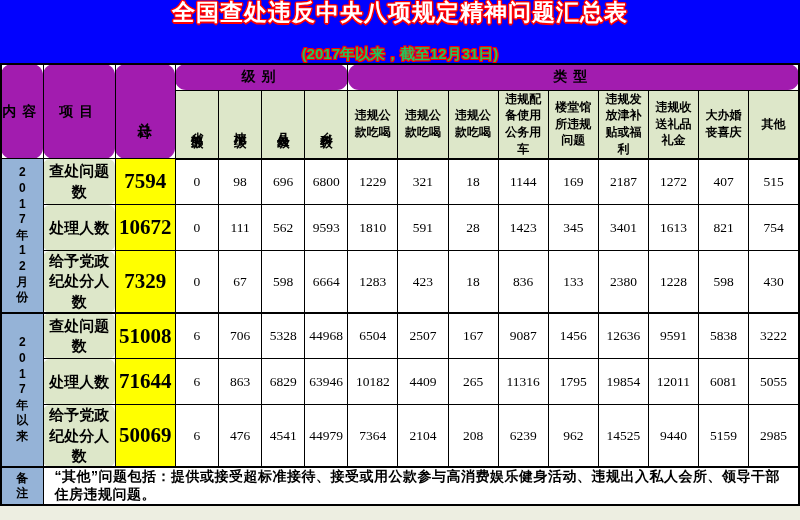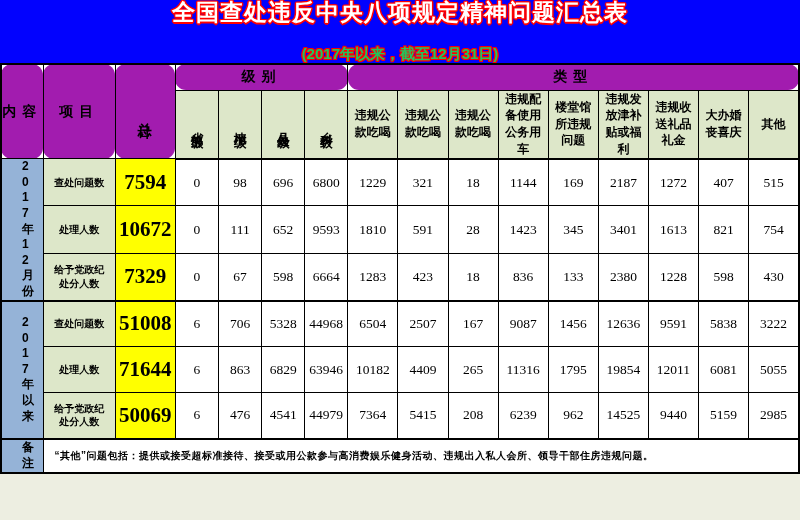--- a/index.html
+++ b/index.html
@@ -34,42 +34,42 @@
     border:1px solid #000;
     text-align:center;vertical-align:middle;
     padding:0;color:#000;overflow:hidden;
   }
   tr.hdrA{height:26px;}
   tr.hdrB{height:63px;}
   tr.datarow{height:46px;}
   tr.remarkrow{height:34px;}
   .orange{background:#a21caf;font-weight:bold;font-size:14px;letter-spacing:6px;border-radius:11px;}
   .green{background:#DDE7C9;font-weight:bold;font-size:12px;}
-  .bluecell{background:#95B3D7;font-weight:bold;font-size:12px;word-break:break-all;padding:0 20px;line-height:1.3;}
-  .proj{background:#DDE7C9;font-weight:bold;font-size:10px;word-break:break-all;padding:0 10px;line-height:1.35;}
+  .bluecell{background:#95B3D7;font-weight:bold;font-size:12px;word-break:break-all;padding:0 14px;line-height:1.3;}
+  .proj{background:#DDE7C9;font-weight:bold;font-size:15px;word-break:break-all;padding:0 3px;line-height:1.35;border-radius:7px;}
   .total{
     background:#FFFF00;font-weight:bold;font-size:21px;
     font-family:"Liberation Serif","DejaVu Serif",serif;
   }
   .num{
     background:#FFF;font-size:13.5px;
     font-family:"Liberation Serif","DejaVu Serif",serif;
   }
   .vert{
     writing-mode:vertical-rl;text-orientation:upright;
     display:inline-block;letter-spacing:2px;line-height:1;
     font-weight:bold;
   }
   .vert.small{font-size:12.5px;}
   .vert.big{font-size:14px;letter-spacing:3px;}
   .typehdr{word-break:break-all;padding:0 2px;line-height:1.4;}
   .groupsep td,.groupsep th{border-top:2px solid #000;}
   .hdrB th{border-bottom:2px solid #000;}
   .remark-text{
-    text-align:left;font-weight:bold;font-size:10px;
+    text-align:left;font-weight:bold;font-size:14px;
     padding:0 8px 0 11px;background:#FFF;letter-spacing:0.5px;
   }
   .footer{
     width:800px;height:49px;
     display:flex;align-items:center;justify-content:space-between;
     padding:0 16px;box-sizing:border-box;
     background:#EDEEE1;color:#2B2B2B;
     font-size:14.5px;letter-spacing:1px;
   }
 </style>
@@ -140,21 +140,21 @@
     <td class="num">2187</td>
     <td class="num">1272</td>
     <td class="num">407</td>
     <td class="num">515</td>
   </tr>
   <tr class="datarow">
     <td class="proj">处理人数</td>
     <td class="total">10672</td>
     <td class="num">0</td>
     <td class="num">111</td>
-    <td class="num">652</td>
+    <td class="num">562</td>
     <td class="num">9593</td>
     <td class="num">1810</td>
     <td class="num">591</td>
     <td class="num">28</td>
     <td class="num">1423</td>
     <td class="num">345</td>
     <td class="num">3401</td>
     <td class="num">1613</td>
     <td class="num">821</td>
     <td class="num">754</td>
@@ -213,21 +213,21 @@
     <td class="num">5055</td>
   </tr>
   <tr class="datarow">
     <td class="proj">给予党政纪处分人数</td>
     <td class="total">50069</td>
     <td class="num">6</td>
     <td class="num">476</td>
     <td class="num">4541</td>
     <td class="num">44979</td>
     <td class="num">7364</td>
-    <td class="num">5415</td>
+    <td class="num">2104</td>
     <td class="num">208</td>
     <td class="num">6239</td>
     <td class="num">962</td>
     <td class="num">14525</td>
     <td class="num">9440</td>
     <td class="num">5159</td>
     <td class="num">2985</td>
   </tr>
 
   <tr class="remarkrow groupsep">

